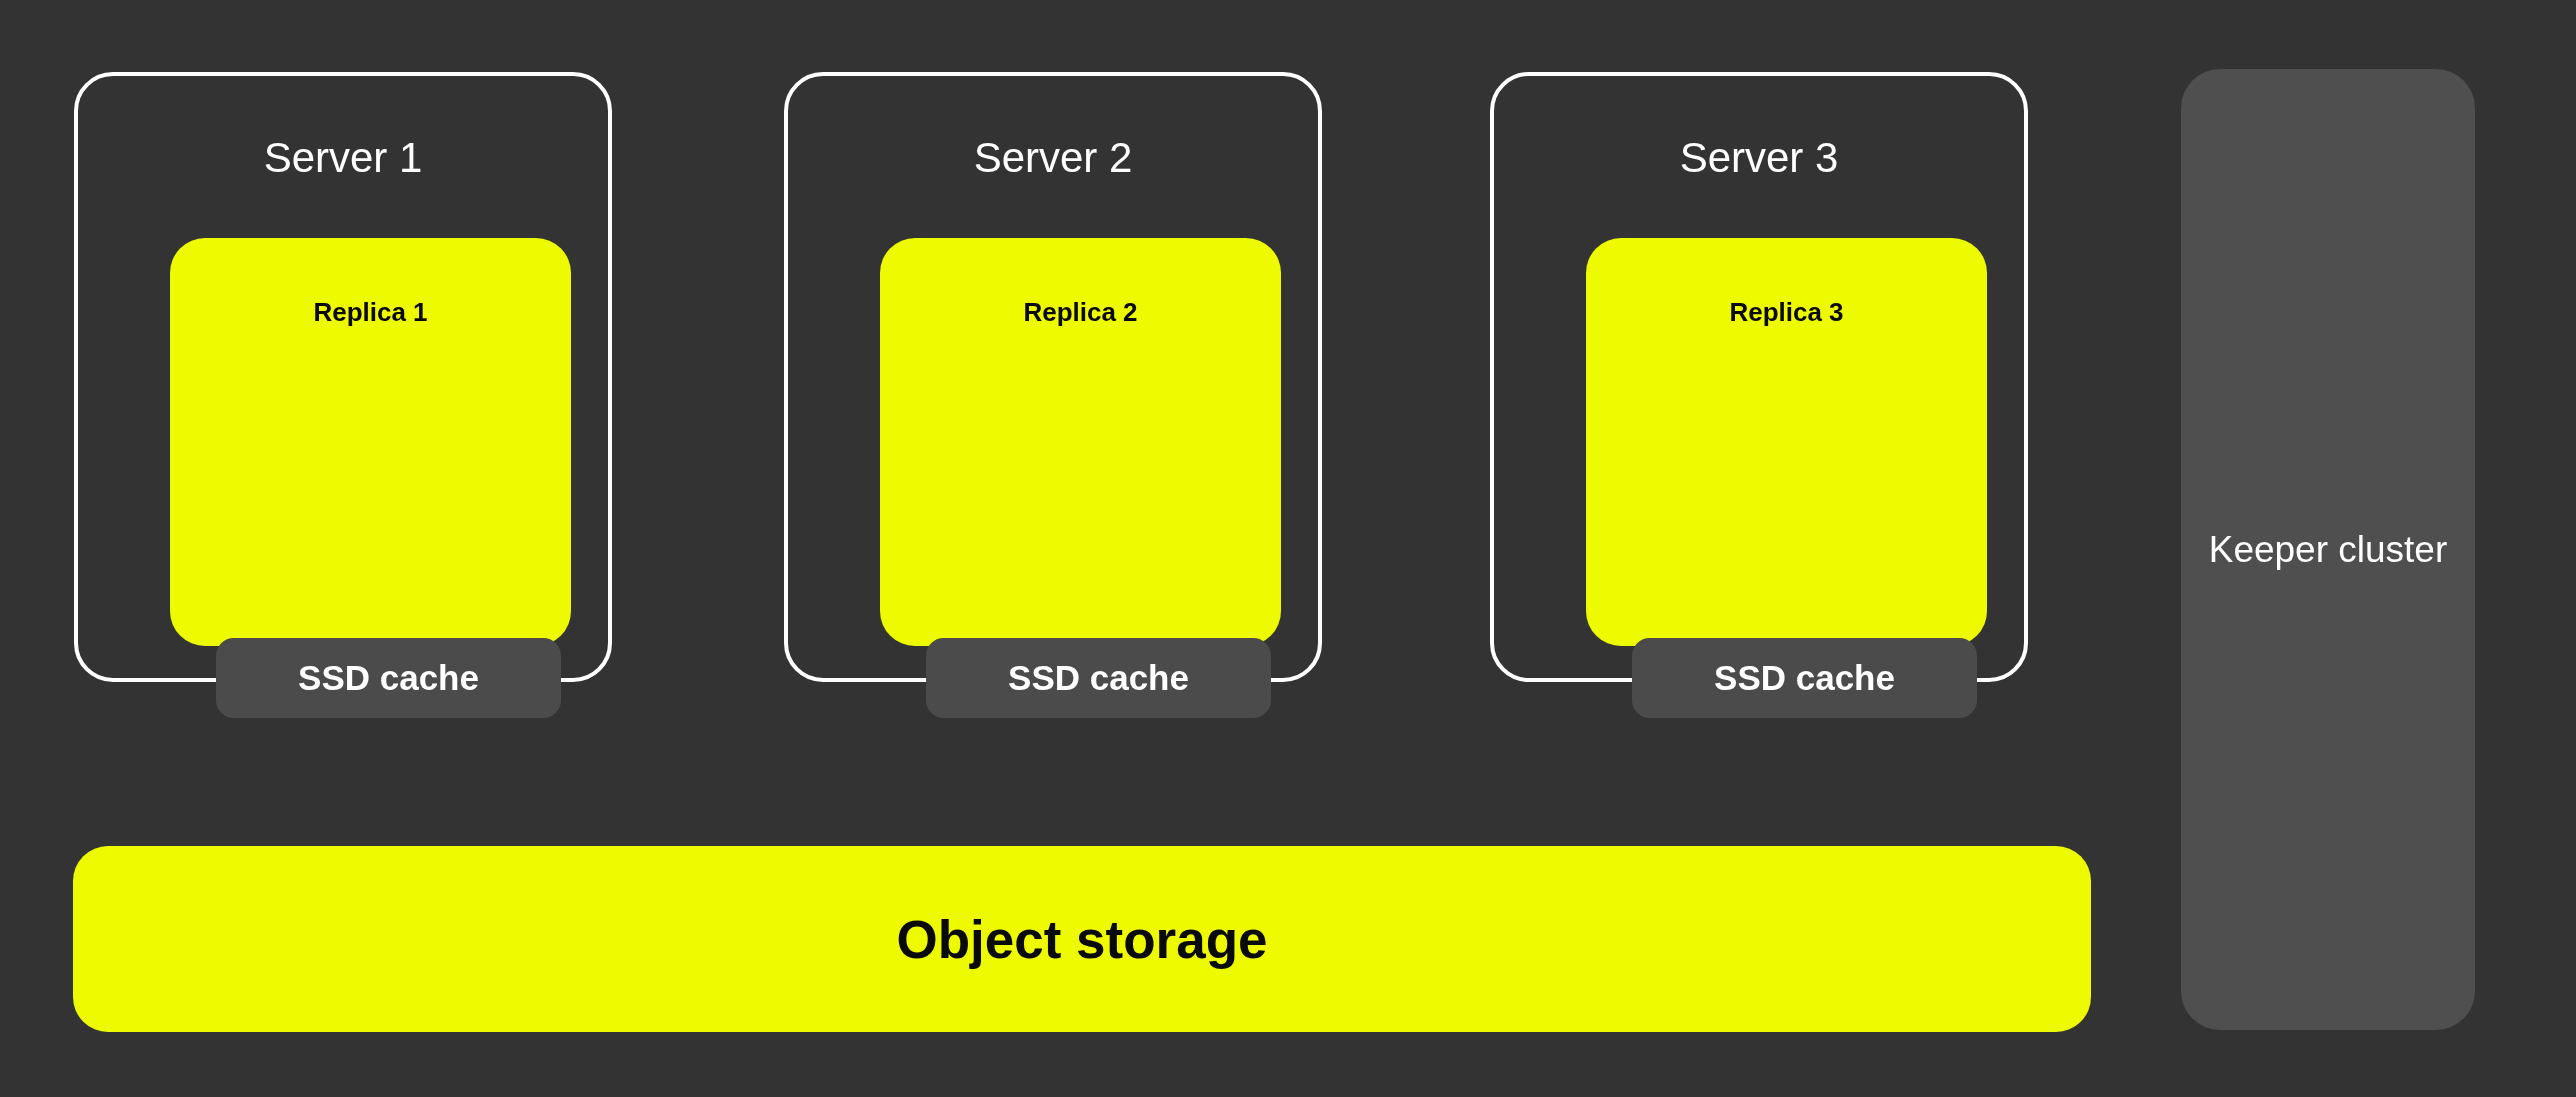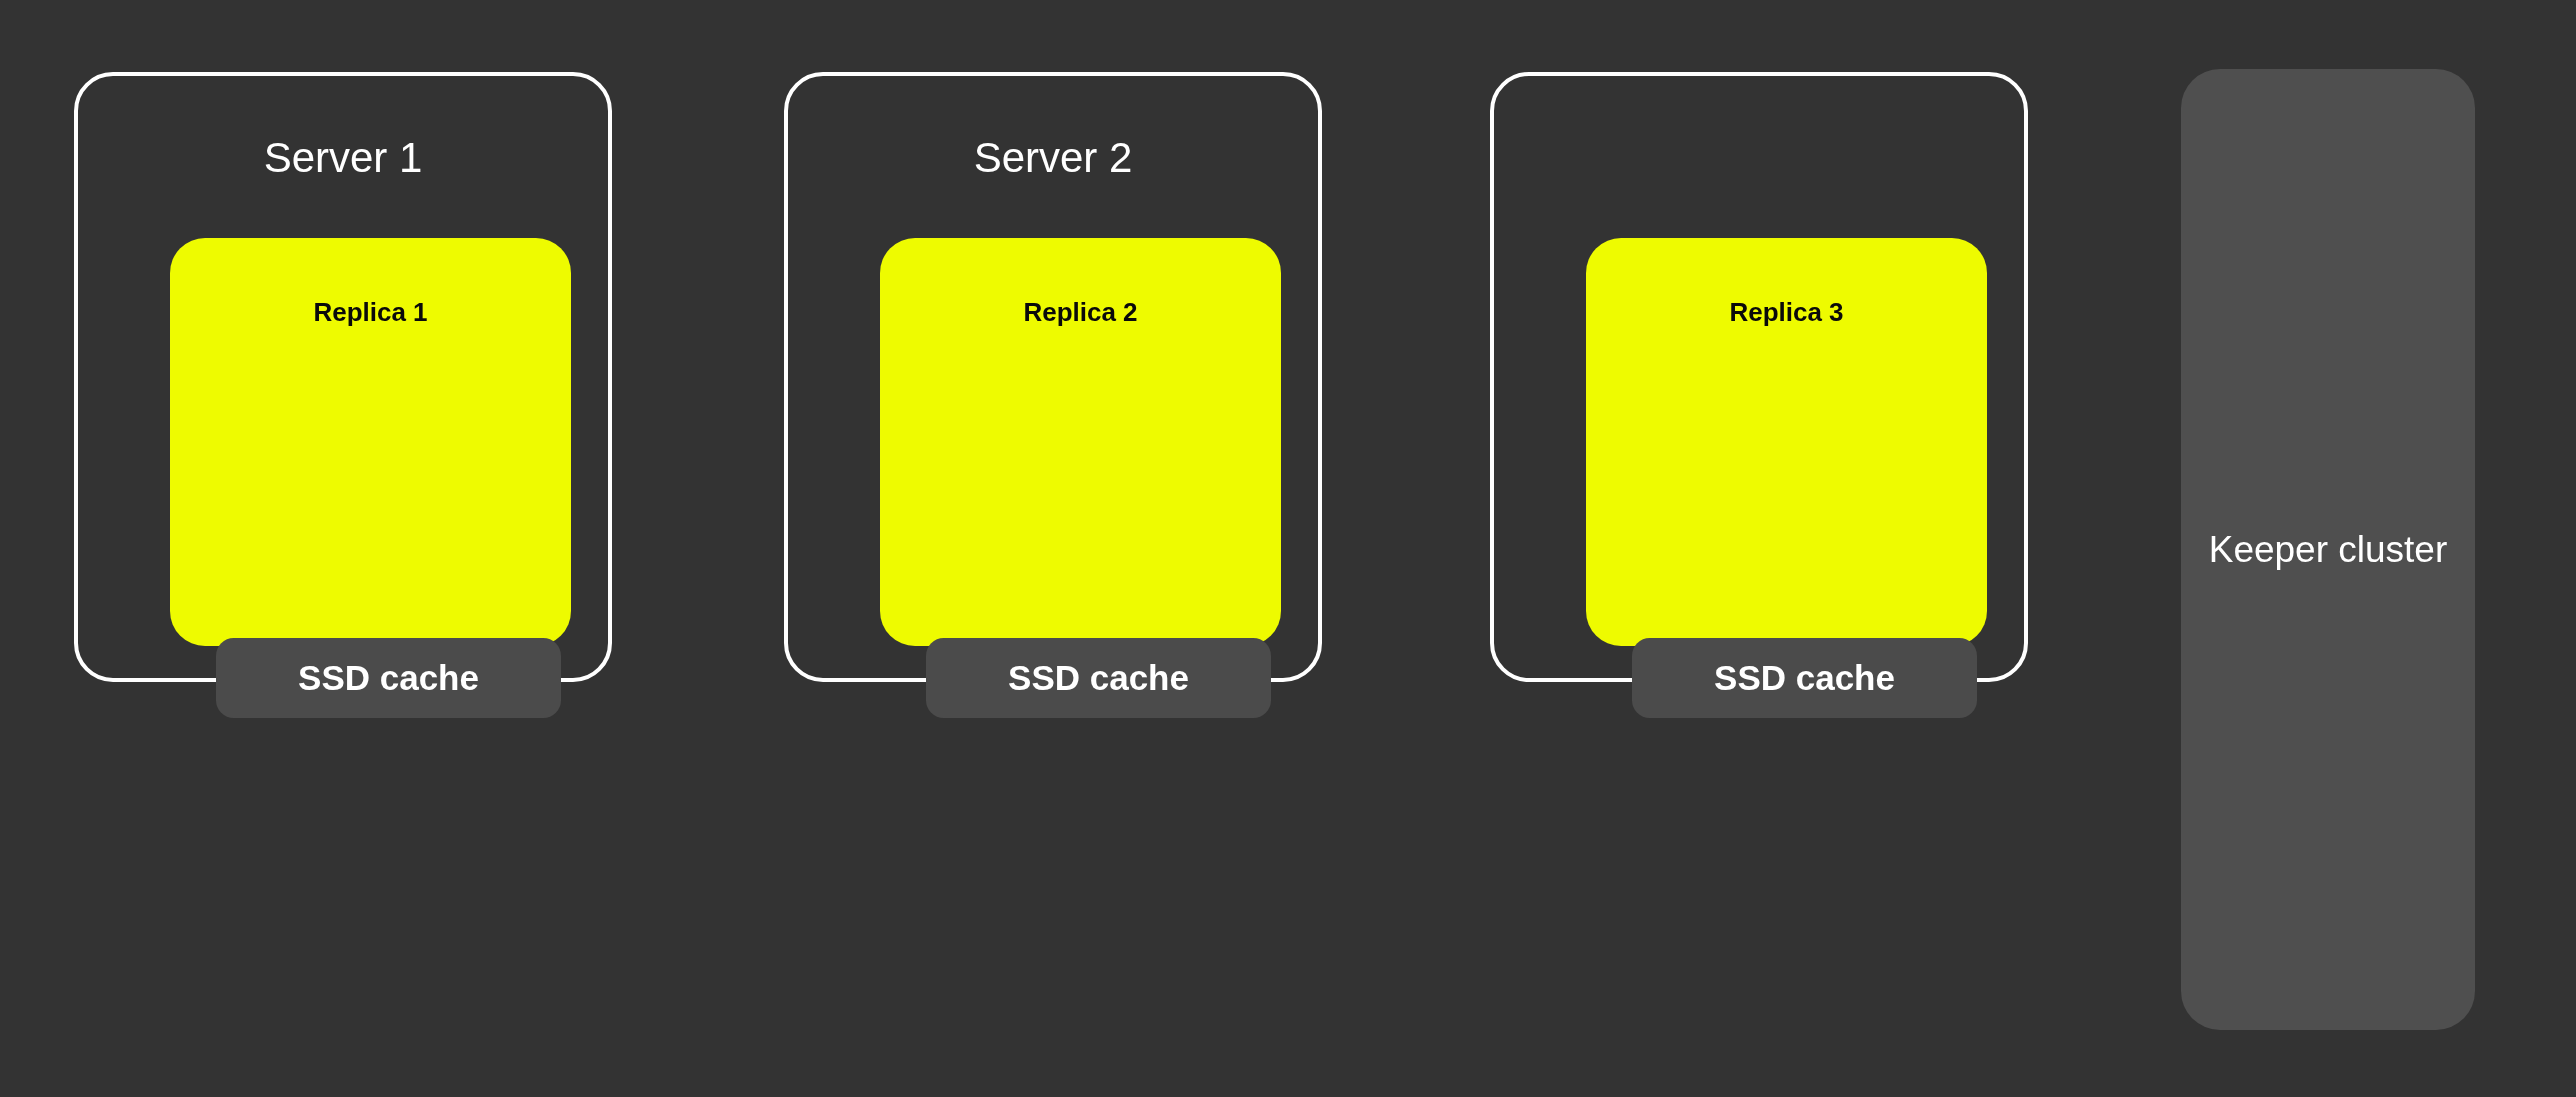--- a/index.html
+++ b/index.html
@@ -133,27 +133,31 @@
     <div class="server-title">Server 2</div>
     <div class="replica">
       <div class="replica-label">Replica 2</div>
     </div>
     <div class="ssd-badge">
       <span>SSD cache</span>
     </div>
   </section>
 
   <section class="server server--3">
+    <div class="server-title">Server 3</div>
     <div class="replica">
       <div class="replica-label">Replica 3</div>
     </div>
     <div class="ssd-badge">
       <span>SSD cache</span>
     </div>
   </section>
 
+  <div class="object-storage">
+    <span class="object-storage-label">Object storage</span>
+  </div>
 
   <div class="keeper">
     <span class="keeper-label">Keeper cluster</span>
   </div>
 
 </div>
 
 
 </body></html>

